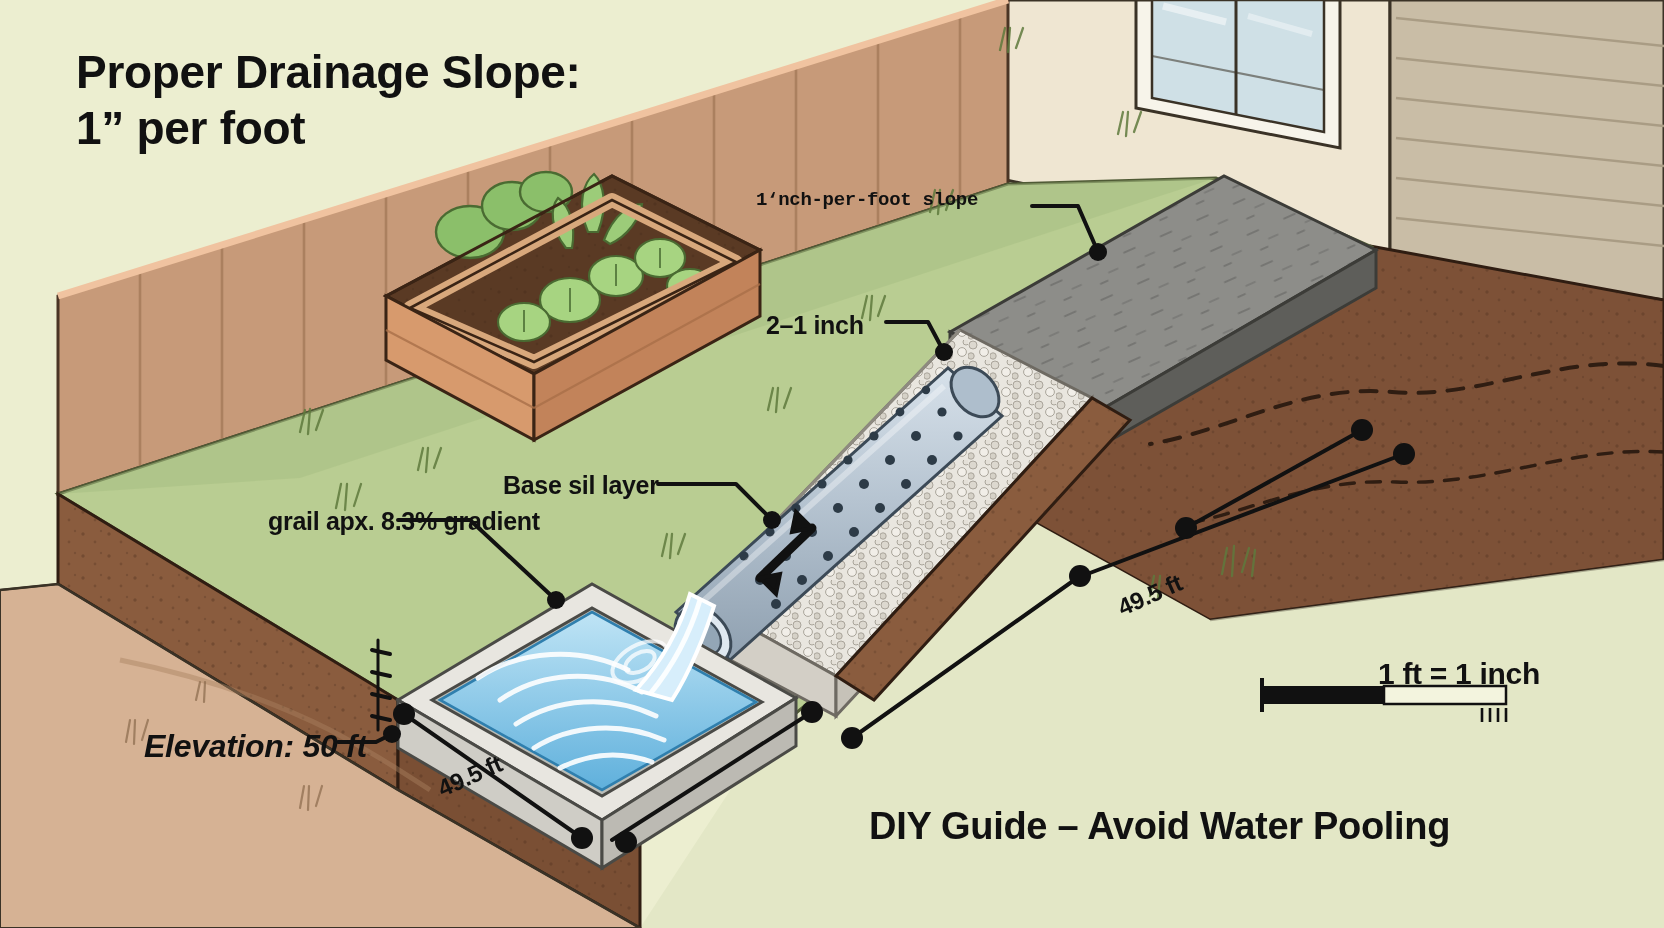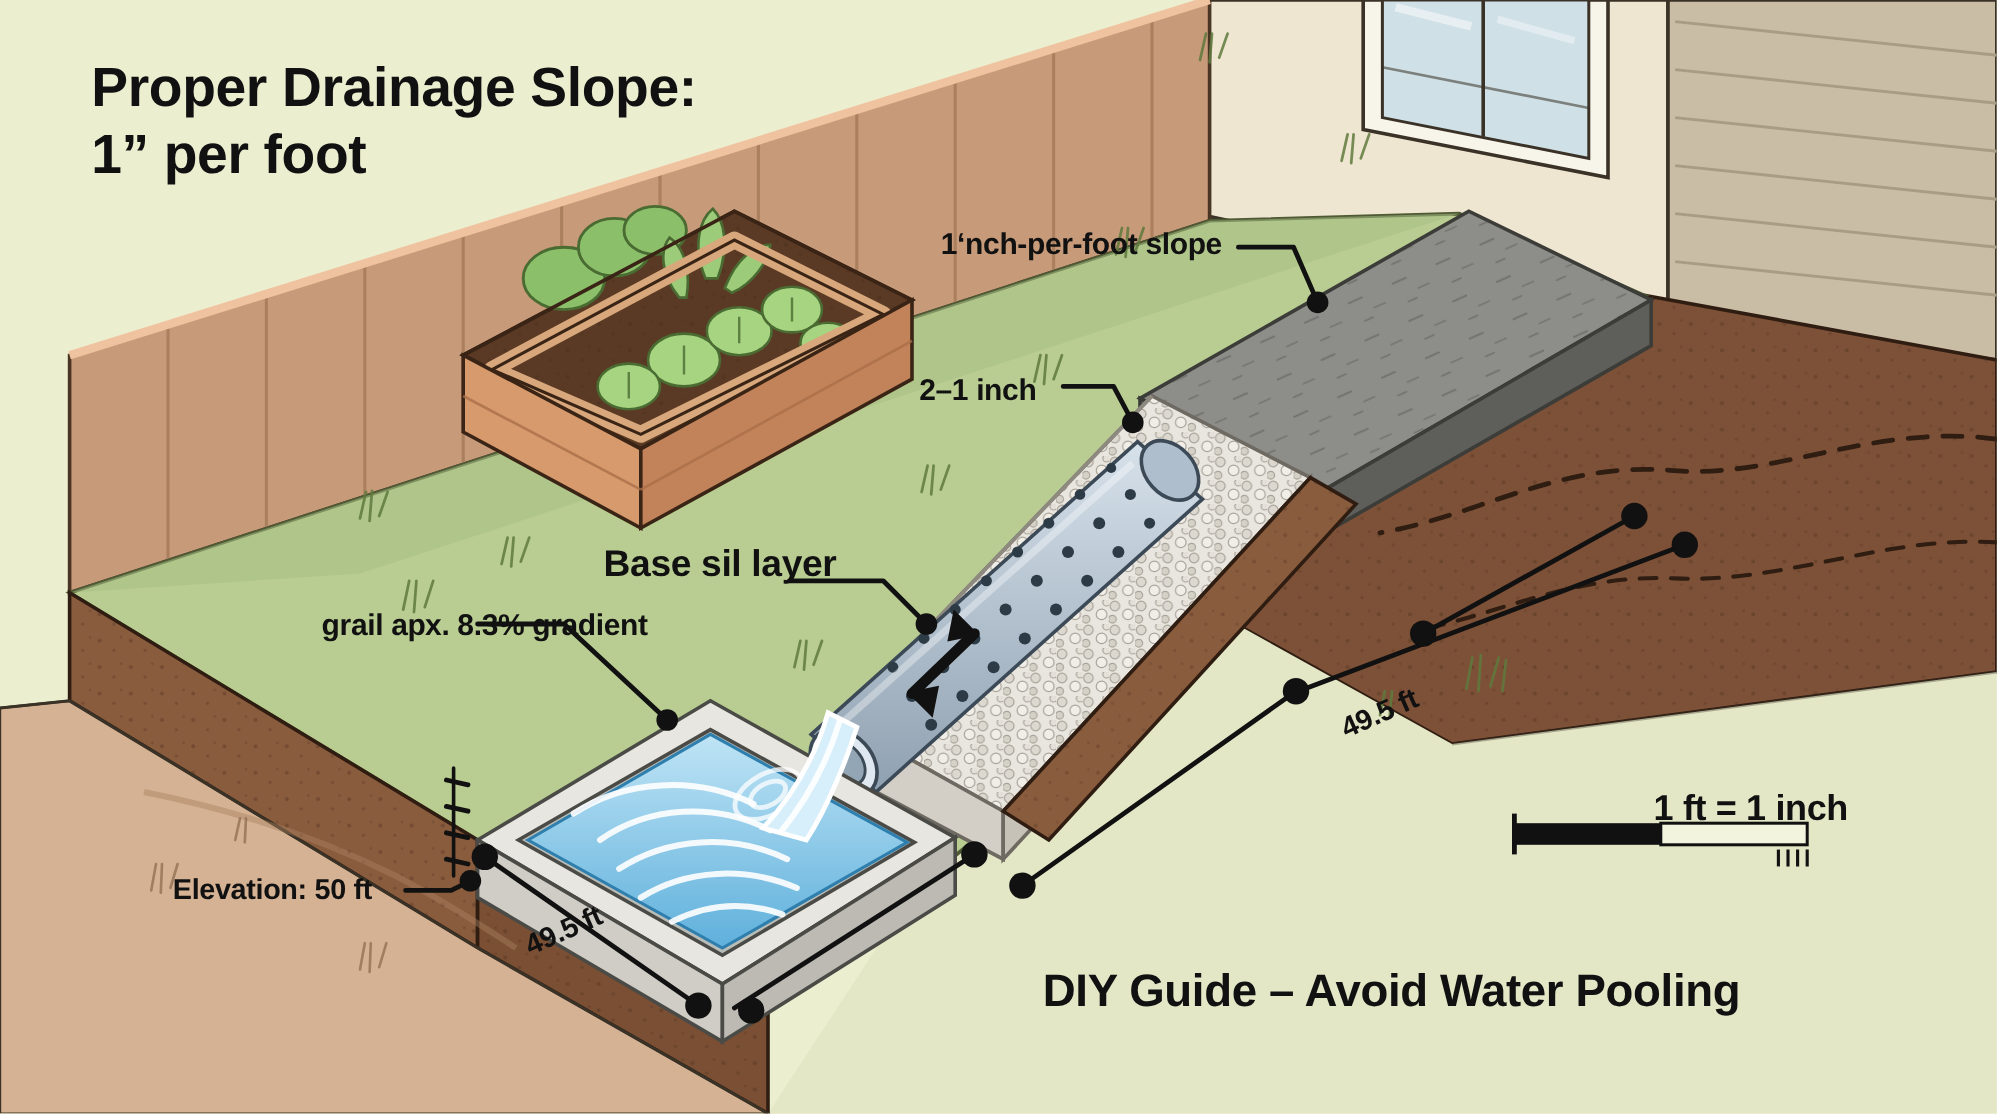--- a/index.html
+++ b/index.html
@@ -20,25 +20,25 @@
     letter-spacing:-0.3px;
     line-height:1.12;
   }
   #title{
     left:62px;top:44px;
     font-size:46px;
     line-height:1.22;
     white-space:pre;
     margin-left:14px;
   }
-  #lbl-slope{left:784px;top:190px;font-size:25px;}
+  #lbl-slope{left:756px;top:190px;font-size:19px;font-family:Liberation Mono, monospace;}
   #lbl-gravel{left:766px;top:311px;font-size:25px;}
-  #lbl-base{left:503px;top:453px;font-size:31px;}
+  #lbl-base{left:503px;top:471px;font-size:25px;}
   #lbl-grad{left:268px;top:507px;font-size:25px;}
-  #lbl-elev{left:144px;top:729px;font-size:24px;}
+  #lbl-elev{left:144px;top:729px;font-size:32px;font-style:italic;}
   #lbl-dim-left{left:434px;top:778px;font-size:24px;transform:rotate(-24deg);transform-origin:left top;}
   #lbl-dim-right{left:1114px;top:597px;font-size:24px;transform:rotate(-24deg);transform-origin:left top;}
   #lbl-scale{left:1378px;top:657px;font-size:30px;}
   #caption{left:869px;top:781px;font-size:38px;margin-top:24px;}
 </style>
 </head>
 <body>
 
 <div id="stage">
 

